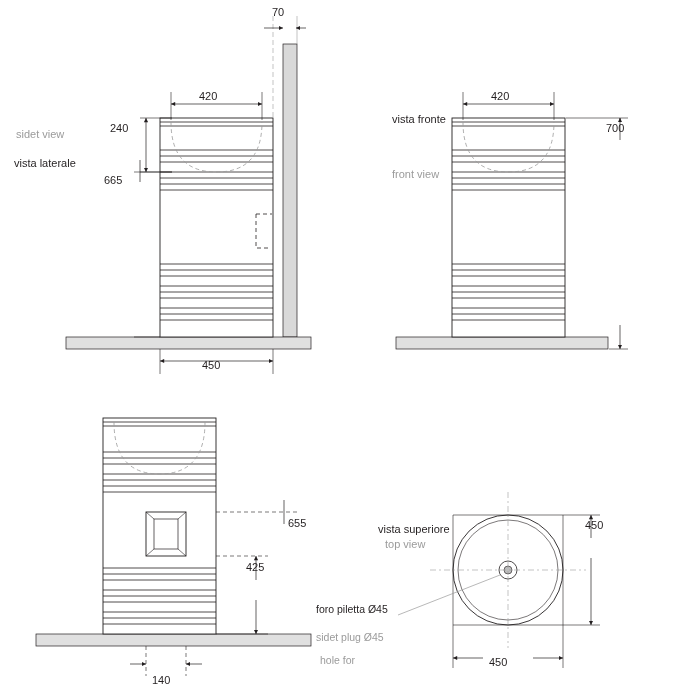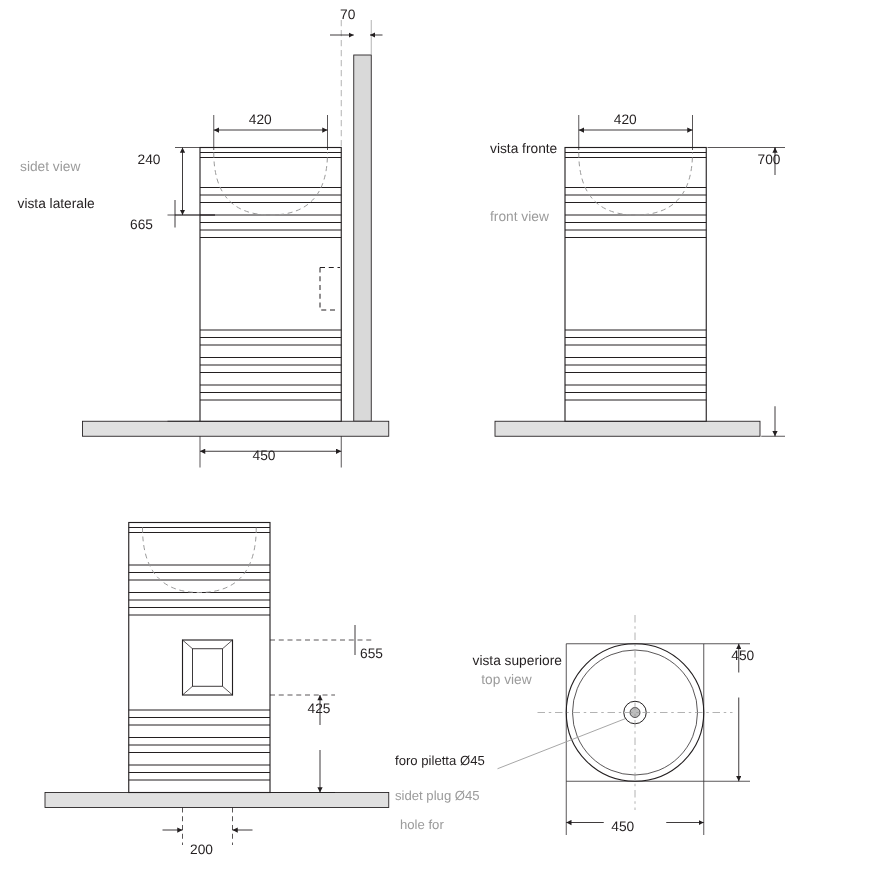--- a/index.html
+++ b/index.html
@@ -202,21 +202,21 @@
   <div class="dim" style="left:202px;top:359px;">450</div>
 
   <div class="lbl it" style="left:392px;top:113px;">vista fronte</div>
   <div class="lbl en" style="left:392px;top:140px;margin-top:28px;">front view</div>
 
   <div class="dim" style="left:491px;top:90px;">420</div>
   <div class="dim" style="left:606px;top:122px;">700</div>
 
   <div class="dim" style="left:288px;top:517px;">655</div>
   <div class="dim" style="left:246px;top:561px;">425</div>
-  <div class="dim" style="left:152px;top:674px;">200</div>
+  <div class="dim" style="left:152px;top:674px;">140</div>
 
   <div class="lbl it" style="left:378px;top:523px;">vista superiore</div>
   <div class="lbl en" style="left:362px;top:538px;padding-left:23px;">top view</div>
 
   <div class="dim" style="left:585px;top:519px;">450</div>
   <div class="dim" style="left:489px;top:656px;">450</div>
 
   <div class="note it" style="left:316px;top:603px;text-align:center;">foro piletta Ø45</div>
   <div class="note en" style="left:320px;top:617px;margin-top:37px;">hole for</div>
   <div class="note en" style="left:316px;top:631px;">sidet plug  Ø45</div>

